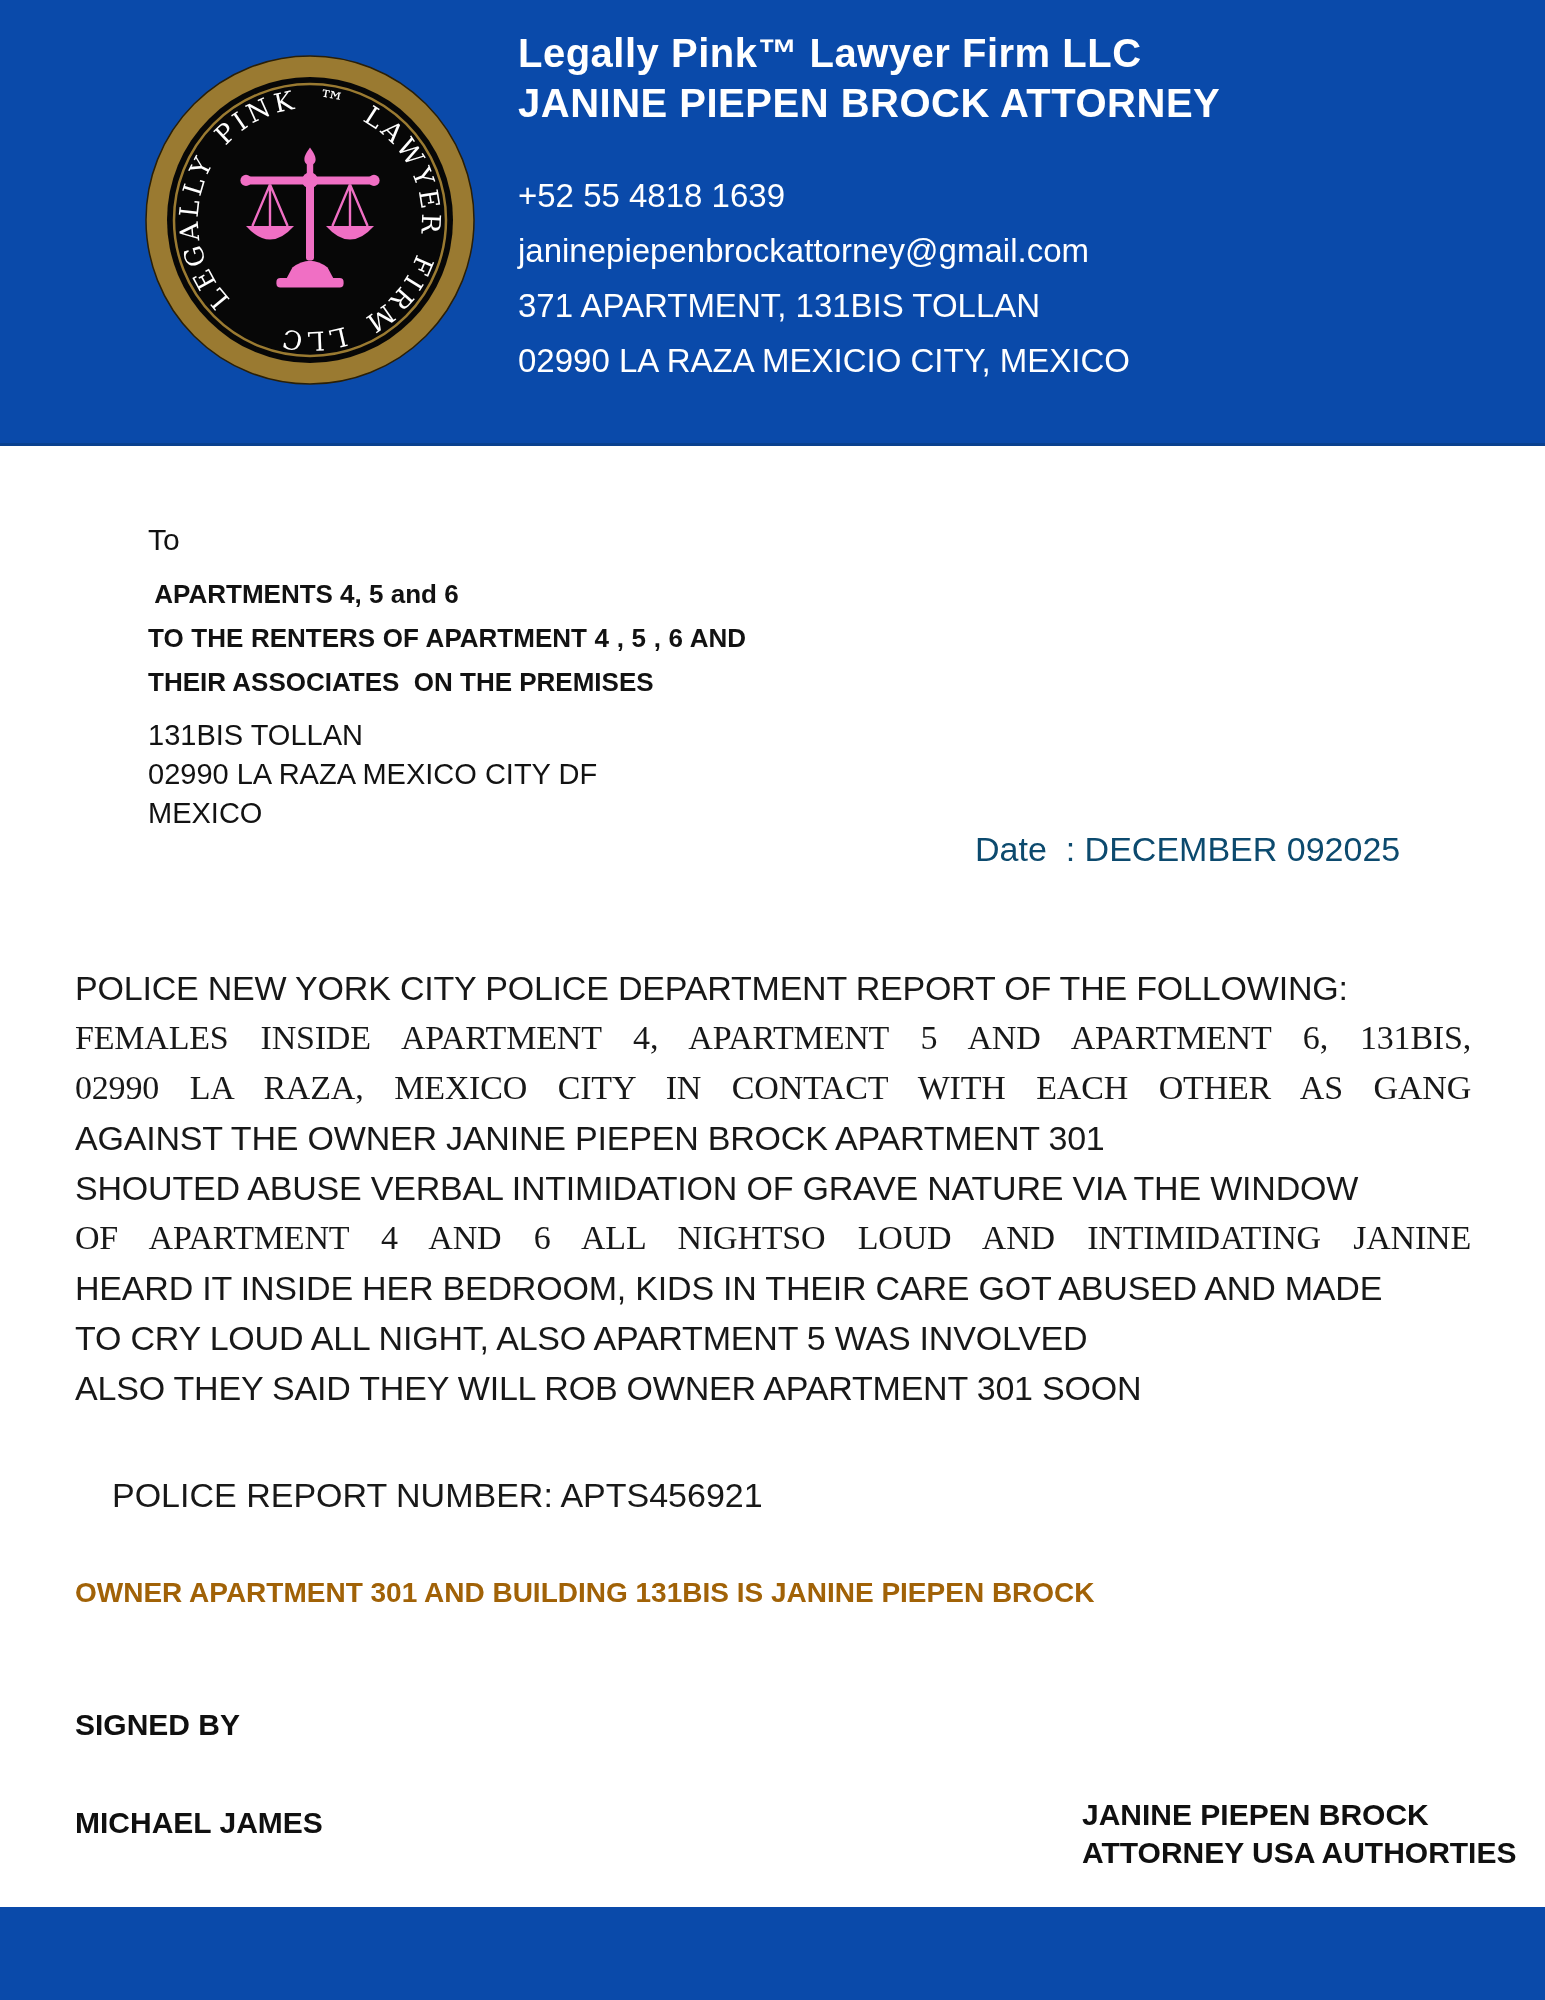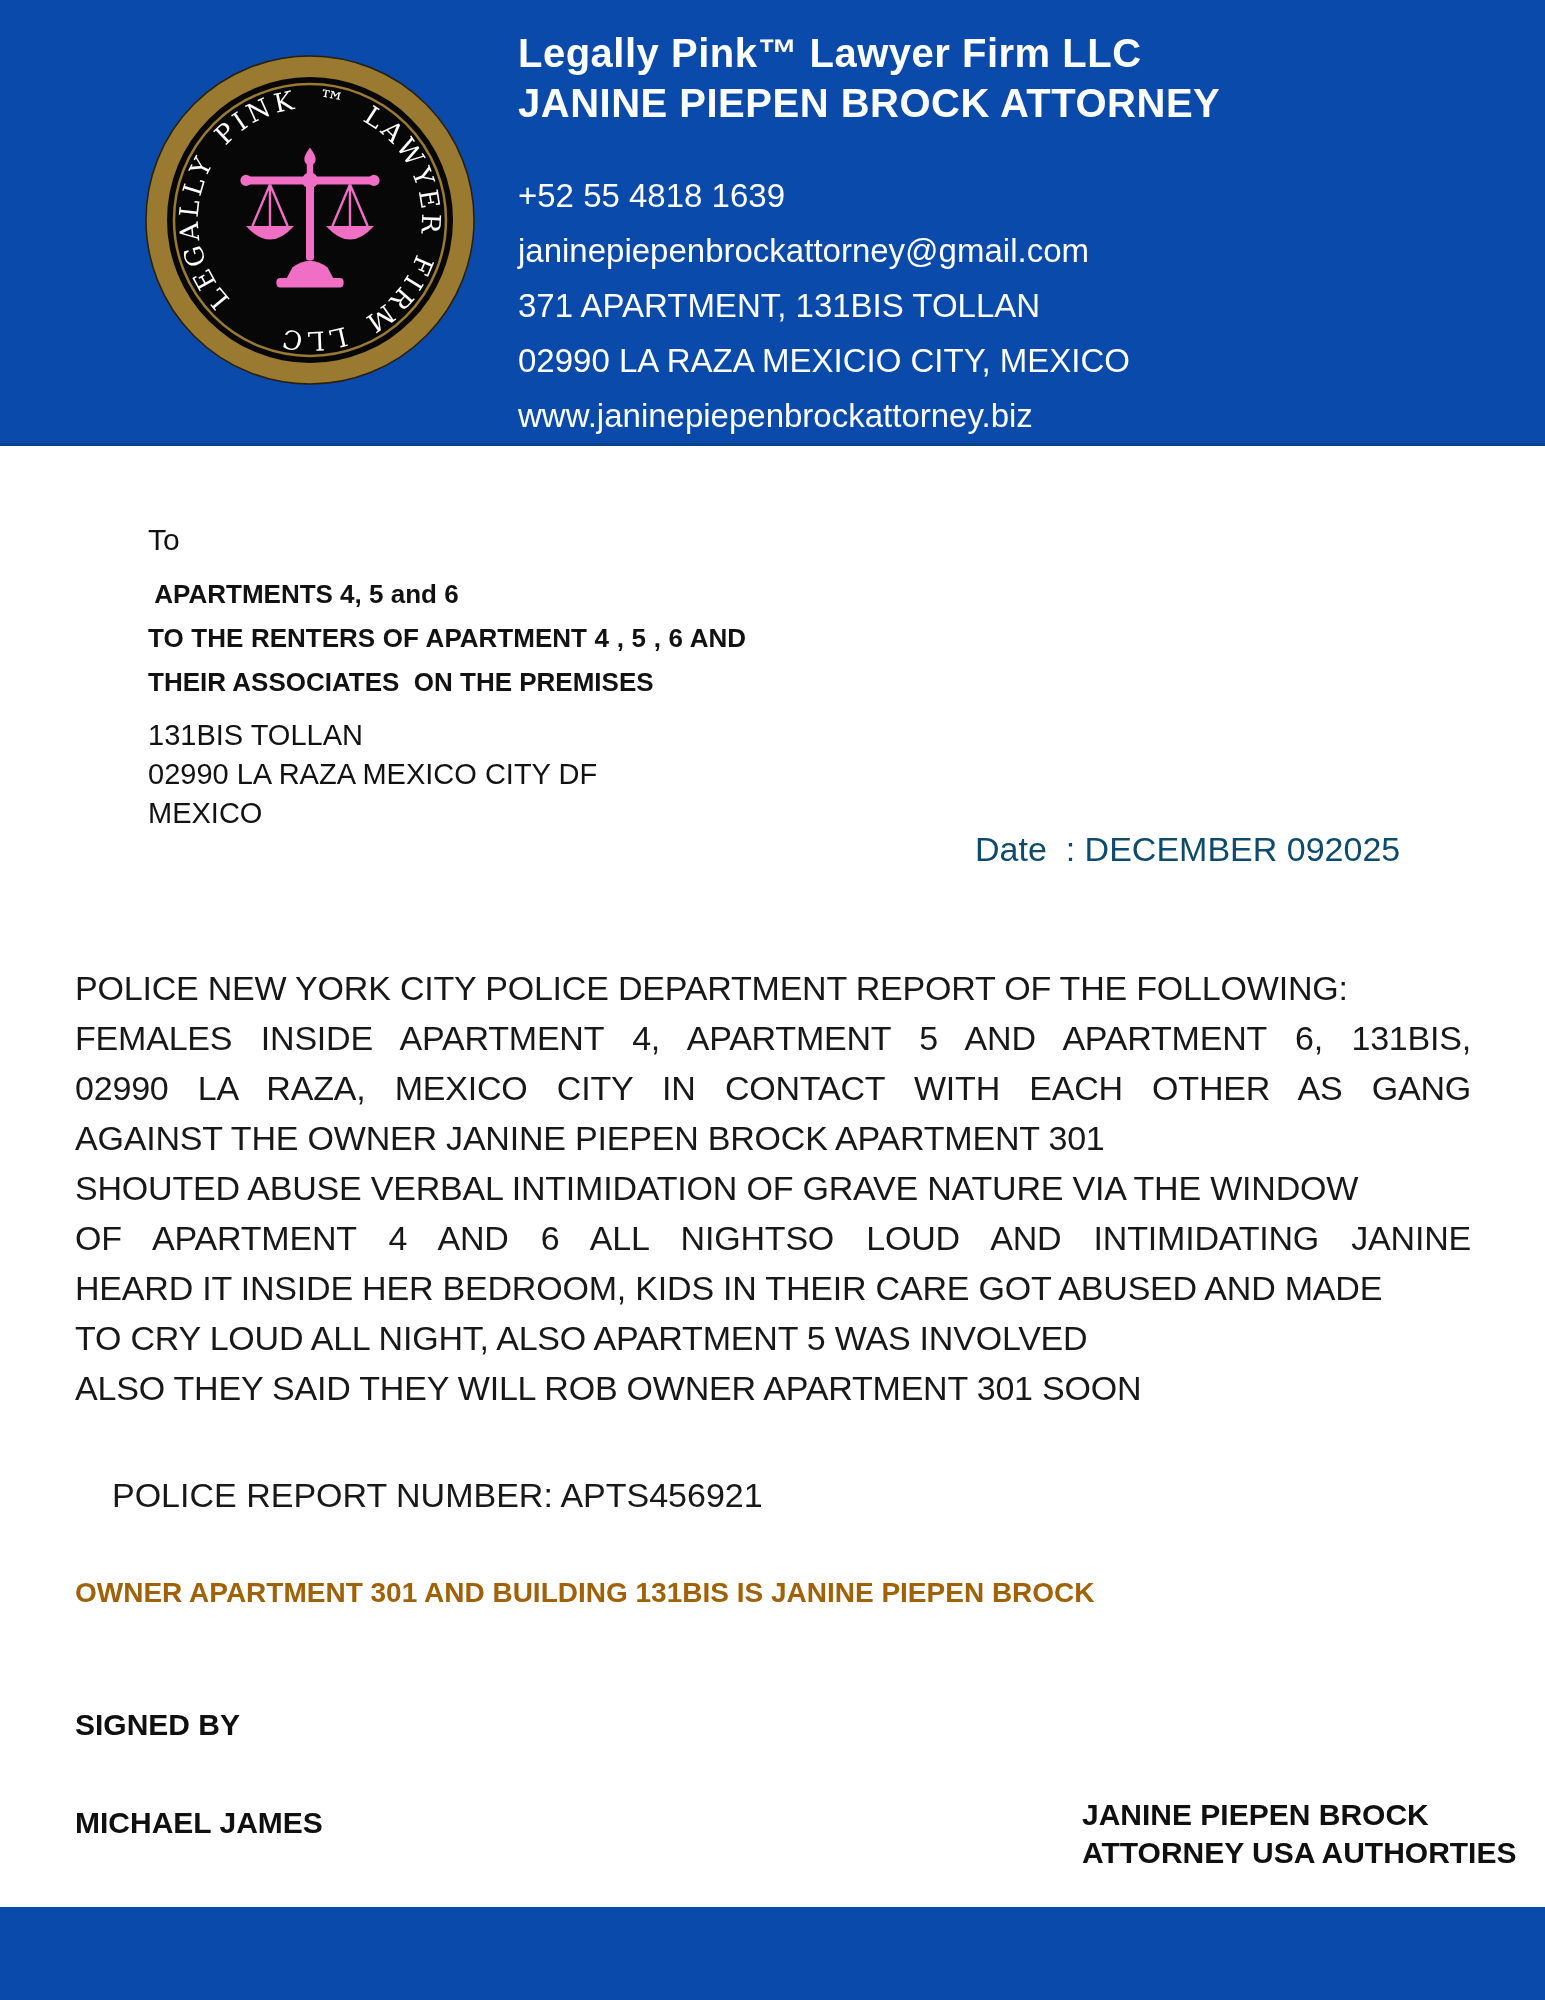--- a/index.html
+++ b/index.html
@@ -22,21 +22,21 @@
   .to-bold{font-size:26px;font-weight:700;line-height:44px;width:598px;}
   .to-bold .pre{white-space:pre;}
   .to-bold .j{text-align:justify;text-align-last:justify;}
   .to-addr{margin-top:12px;font-size:29px;line-height:39px;}
   .to-addr div{white-space:nowrap;}
   
   .date-line{position:absolute;left:968px;top:830px;font-size:34px;white-space:pre;color:#0c4a6e;margin-left:7px;}
   
   .para{position:absolute;left:75px;top:963px;width:1396px;font-size:34px;line-height:50px;color:#181818;letter-spacing:-.2px;}
   .para div{white-space:nowrap;}
-  .para div.j{white-space:normal;text-align:justify;text-align-last:justify;}
+  .para div.j{white-space:normal;text-align:justify;text-align-last:justify;font-family:Liberation Serif, serif;}
   .report-line{position:absolute;left:75px;top:1476px;font-size:34px;color:#181818;white-space:nowrap;margin-left:37px;}
   .owner-line{position:absolute;left:75px;top:1577px;font-size:28px;font-weight:700;color:#a16207;white-space:nowrap;text-align:center;}
   .signed-label{position:absolute;left:75px;top:1708px;font-size:30px;font-weight:700;color:#101010;}
   .sig{position:absolute;font-size:30px;font-weight:700;line-height:38px;color:#101010;}
   .sig div{white-space:nowrap;}
   .sig-left{left:75px;top:1804px;}
   .sig-right{left:1082px;top:1796px;}
   
   .ftr{position:absolute;left:0;top:1907px;width:100%;height:93px;background:#0a4aaa;}
 </style>
@@ -77,21 +77,20 @@
     </div>
 
     <div class="hdr-text">
       <div class="hdr-title">Legally Pink™ Lawyer Firm LLC</div>
       <div class="hdr-sub">JANINE PIEPEN BROCK ATTORNEY</div>
       <div class="hdr-contact">
         <div>+52 55 4818 1639</div>
         <div>janinepiepenbrockattorney@gmail.com</div>
         <div>371 APARTMENT, 131BIS TOLLAN</div>
         <div>02990 LA RAZA MEXICIO CITY, MEXICO</div>
-        <div>www.janinepiepenbrockattorney.biz</div>
       </div>
     </div>
   </div>
 
   <div class="to-block">
     <div class="to-label">To</div>
     <div class="to-bold">
       <div class="pre"> APARTMENTS 4, 5 and 6</div>
       <div class="j">TO THE RENTERS OF APARTMENT 4 , 5 , 6 AND</div>
       <div class="pre">THEIR ASSOCIATES  ON THE PREMISES</div>

